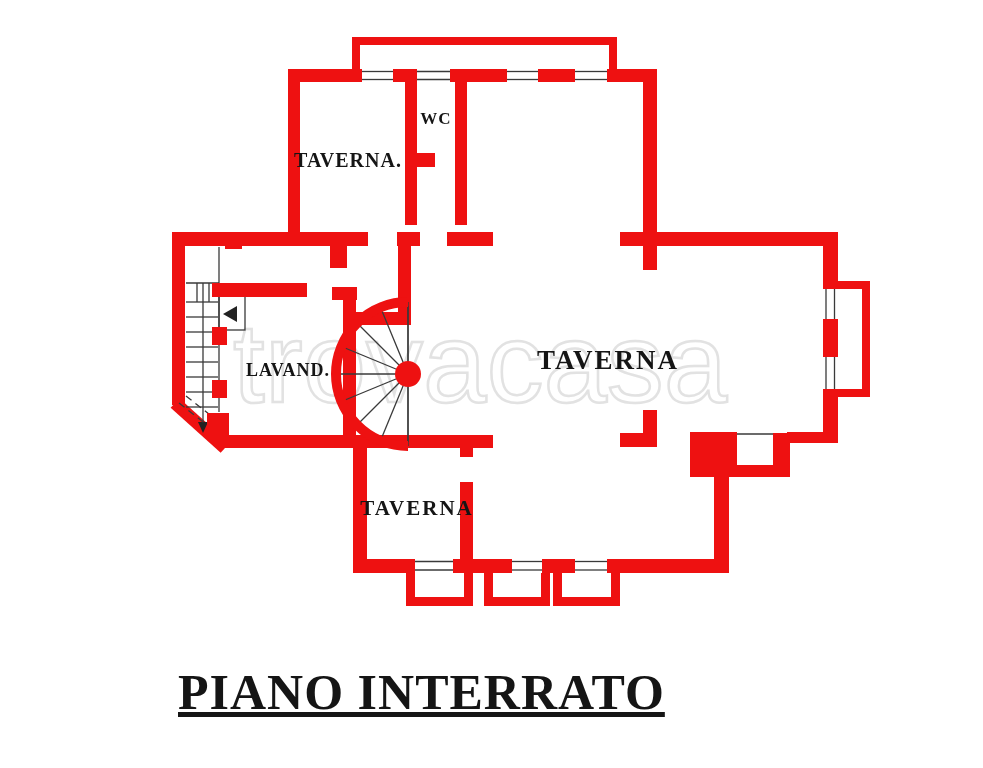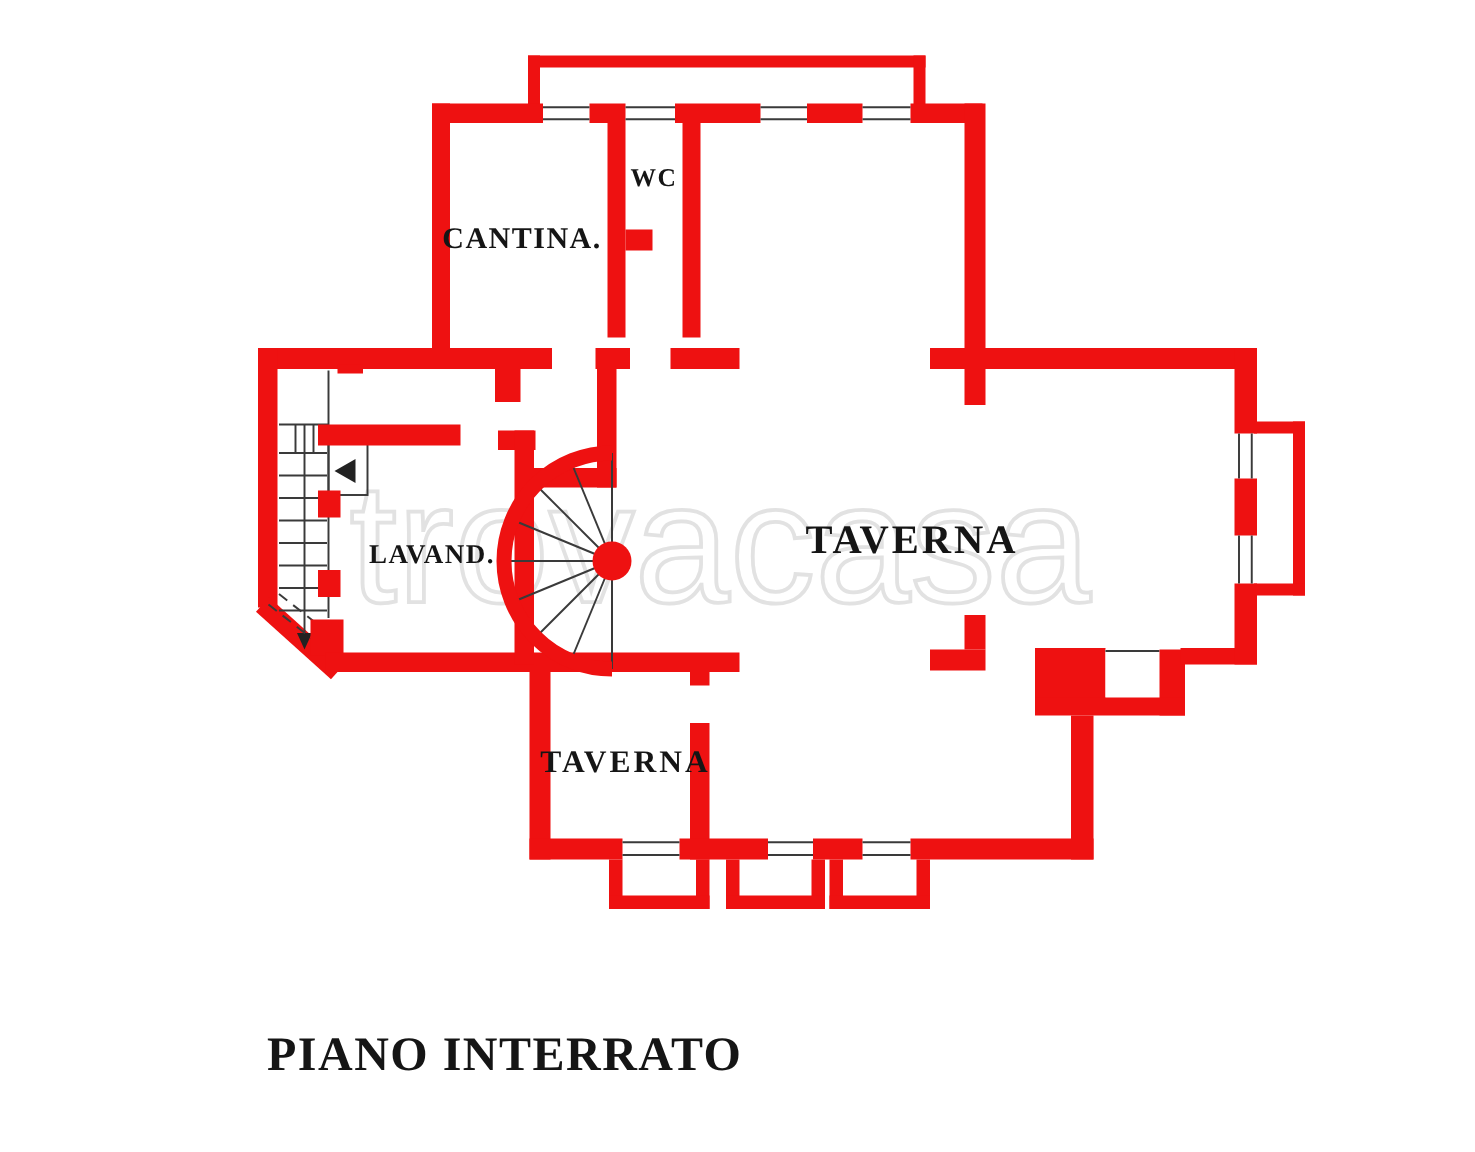--- a/index.html
+++ b/index.html
@@ -20,22 +20,22 @@
   .arc{stroke:var(--wall,#ee1111);stroke-width:10;fill:none;}
   .diag{stroke:var(--wall,#ee1111);stroke-width:13;fill:none;}
   .room-label{position:absolute;z-index:2;transform:translate(-50%,-50%);
               font-weight:700;color:var(--ink,#151515);white-space:nowrap;}
   .lbl-ripost{left:348px;top:160px;font-size:20px;letter-spacing:1px;}
   .lbl-wc{left:436px;top:119px;font-size:17px;letter-spacing:1px;}
   .lbl-ripostiglio{left:551px;top:158px;font-size:20px;letter-spacing:1px;}
   .lbl-taverna{left:608px;top:338px;font-size:27px;letter-spacing:2px;margin-top:22px;}
   .lbl-lavand{left:288px;top:370px;font-size:18px;letter-spacing:1px;font-family:Liberation Serif, serif;}
   .lbl-cantina{left:417px;top:508px;font-size:21px;letter-spacing:2px;}
-  .title{position:absolute;left:178px;top:684px;z-index:2;
-         font-size:32px;font-weight:700;letter-spacing:1px;color:var(--ink,#151515);white-space:nowrap;}
+  .title{position:absolute;left:178px;top:663px;z-index:2;
+         font-size:50px;font-weight:700;letter-spacing:1px;color:var(--ink,#151515);white-space:nowrap;text-decoration:underline;}
 </style>
 </head>
 <body>
 
 <div id="plan" style="--wall: #ee1111; --ink: #151515; --wm: #e2e2e2; --bg: #ffffff;">
 
   <div class="watermark">trovacasa</div>
 
   <svg class="drawing" width="983" height="768" viewBox="0 0 983 768">
 
@@ -190,20 +190,20 @@
       <line class="k" x1="826" y1="357" x2="826" y2="389"></line>
         <line class="k" x1="834.5" y1="357" x2="834.5" y2="389"></line>
     </g>
     <g>
       <rect class="w" x="836" y="281" width="34" height="8"></rect>
       <rect class="w" x="862" y="281" width="8" height="116"></rect>
       <rect class="w" x="836" y="389" width="34" height="8"></rect>
     </g>
   </svg>
 
-  <div class="room-label lbl-ripost">CANTINA.</div>
+  <div class="room-label lbl-ripost">TAVERNA.</div>
   <div class="room-label lbl-wc">WC</div>
   <div class="room-label lbl-taverna">TAVERNA</div>
   <div class="room-label lbl-lavand">LAVAND.</div>
   <div class="room-label lbl-cantina">TAVERNA</div>
 
   <div class="title">PIANO INTERRATO</div>
 </div>
 
 </body></html>

